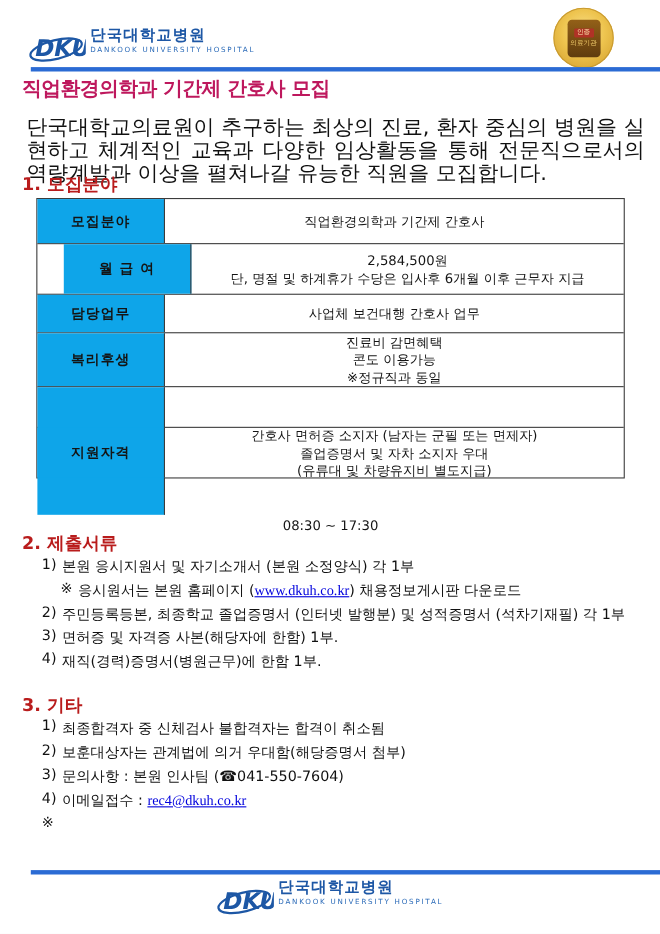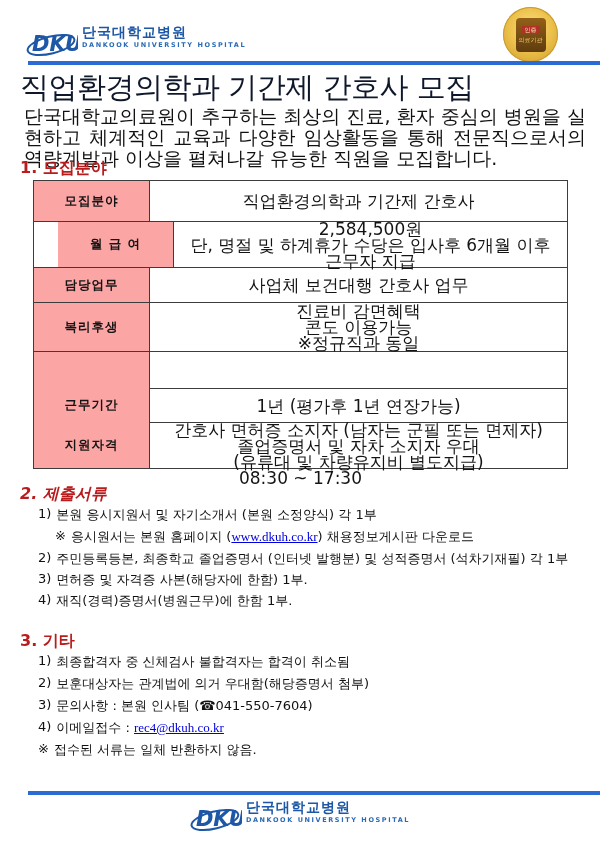--- a/index.html
+++ b/index.html
@@ -11,58 +11,58 @@
   }
 
   
   .brand { position:absolute; display:flex; align-items:flex-start; gap:4px; }
   .brand.header-pos { left:26px; top:25px; }
   .brand.footer-pos { left:50%; transform:translateX(-50%); top:800px; }
   .dku-mark { position:relative; width:52px; height:34px; }
   .dku-mark svg { display:block; }
   .brand-text { display:flex; flex-direction:column; line-height:1; }
   .brand-ko { font-weight:bold; font-size:14px; color:#1d57a5; letter-spacing:1px; }
-  .brand-en { font-size:6.5px; font-weight:bold; color:#2a6ab8; letter-spacing:1.6px; margin-top:3px; }
+  .brand-en { font-size:6.5px; font-weight:normal; color:#2a6ab8; letter-spacing:1.6px; margin-top:3px; }
 
   .seal {
     position:absolute; left:503px; top:7px; width:55px; height:55px; border-radius:50%;
     background:radial-gradient(circle at 50% 40%, #f9e08a 0%, #eec44f 45%, #cf9a28 100%);
     box-shadow:0 0 0 1px #c89a30 inset;
     display:flex; align-items:center; justify-content:center;
   }
   .seal-inner {
     width:30px; height:34px; border-radius:4px;
     background:linear-gradient(#936018, #5f3c0e);
     display:flex; flex-direction:column; align-items:center; justify-content:center; gap:2px;
   }
   .seal-l1 { font-size:6px; color:#ffe9b0; background:#b03226; padding:0 3px; line-height:8px; border-radius:1px; }
   .seal-l2 { font-size:6px; color:#f3cf6e; line-height:7px; white-space:nowrap; }
 
   .rule { position:absolute; height:4px; background:#2b6bd4; }
   .rule.top { left:28px; right:0; top:61px; }
   .rule.bottom { left:28px; right:0; top:791px; }
 
   
-  .doc-title { position:absolute; left:20px; top:68px; font-size:29px; font-weight:normal; letter-spacing:-0.5px; color:#0f172a; }
+  .doc-title { position:absolute; left:20px; top:68px; font-size:18px; font-weight:bold; letter-spacing:-0.5px; color:#be185d; }
   .intro { position:absolute; left:24px; top:106px; width:562px; font-size:19px; line-height:21px; text-align:justify; }
 
   .sec-heading { position:absolute; left:20px; font-size:16px; font-weight:bold; color:#b91c1c; }
 
   
   .jobs-table { position:absolute; left:33px; top:180px; width:535px; border:1px solid #3c3c3c; }
   .trow { display:flex; border-top:1px solid #3c3c3c; }
   .trow:first-child { border-top:none; }
   .tlabel {
-    width:116px; flex:0 0 116px; background:#fca5a5; border-right:1px solid #3c3c3c;
+    width:116px; flex:0 0 116px; background:#0ea5e9; border-right:1px solid #3c3c3c;
     display:flex; align-items:center; justify-content:center;
     font-size:12.5px; font-weight:bold; letter-spacing:1px; color:#141414;
   }
   .tvalue {
     flex:1; display:flex; flex-direction:column; align-items:center; justify-content:center;
-    font-size:17px; line-height:16px; color:#141414; text-align:center; padding:2px 6px;
+    font-size:12px; line-height:16px; color:#141414; text-align:center; padding:2px 6px;
   }
 
   
   .li { position:absolute; left:38px; width:545px; font-size:13px; display:flex; gap:5px; white-space:nowrap; }
   .li.indent { left:55px; }
   .li .pfx { flex:0 0 auto; }
   a.doclink { color:#0000dd; text-decoration:underline; }
 
   [data-interactable="true"] { cursor:pointer;font-family:Liberation Serif, serif; }
 </style>
@@ -125,37 +125,31 @@
         <div>콘도 이용가능</div>
         <div>※정규직과 동일</div>
       </div>
     </div>
     <div class="trow" style="height:37px;flex-direction:column;">
       <div class="tlabel" data-interactable="false">근무시간</div>
       <div class="tvalue" data-interactable="false">
           <div>08:30 ~ 17:30</div>
         </div>
     </div>
-    <div class="trow" style="height:34px;">
-      <div class="tlabel" data-interactable="false">근무기간</div>
-      <div class="tvalue" data-interactable="false">
-          <div>1년 (평가후 1년 연장가능)</div>
-        </div>
-    </div>
     <div class="trow" style="height:46px;">
       <div class="tlabel" data-interactable="false">지원자격</div>
       <div class="tvalue" data-interactable="false">
         <div>간호사 면허증 소지자 (남자는 군필 또는 면제자)</div>
         <div>졸업증명서 및 자차 소지자 우대</div>
         <div>(유류대 및 차량유지비 별도지급)</div>
       </div>
     </div>
   </div>
 
-  <div class="sec-heading" style="top:484px;font-style:italic;" data-interactable="false">2. 제출서류</div>
+  <div class="sec-heading" style="top:484px;" data-interactable="false">2. 제출서류</div>
 
   <div class="li" style="top:506px;" data-interactable="false">
     <span class="pfx">1)</span>
       <span>본원 응시지원서 및 자기소개서 (본원 소정양식) 각 1부</span>
   </div>
   <div class="li indent" style="top:528px;" data-interactable="false">
     <span class="pfx">※</span>
     <span><span>응시원서는 본원 홈페이지 (</span><a class="doclink" href="#" data-interactable="true">www.dkuh.co.kr</a><span>) 채용정보게시판 다운로드</span></span>
   </div>
   <div class="li" style="top:550px;" data-interactable="false">
@@ -184,21 +178,20 @@
   <div class="li" style="top:697px;" data-interactable="false">
     <span class="pfx">3)</span>
       <span>문의사항 : 본원 인사팀 (☎041-550-7604)</span>
   </div>
   <div class="li" style="top:719px;" data-interactable="false">
     <span class="pfx">4)</span>
     <span><span>이메일접수 : </span><a class="doclink" href="#" data-interactable="true">rec4@dkuh.co.kr</a></span>
   </div>
   <div class="li" style="top:741px;" data-interactable="false">
     <span class="pfx">※</span>
-      <span>접수된 서류는 일체 반환하지 않음.</span>
   </div>
 
   <div class="rule bottom" data-interactable="false"></div>
 
   <div class="brand footer-pos" data-interactable="false">
     <div class="dku-mark" data-interactable="false">
       <svg width="52" height="34" viewBox="0 0 52 34">
         <ellipse cx="25" cy="20" rx="24" ry="8.5" fill="none" stroke="#1d57a5" stroke-width="2" transform="rotate(-14 25 20)"></ellipse>
         <text x="6" y="26" font-size="21" font-weight="bold" font-style="italic" fill="#1d57a5">DKU</text>
       </svg>

